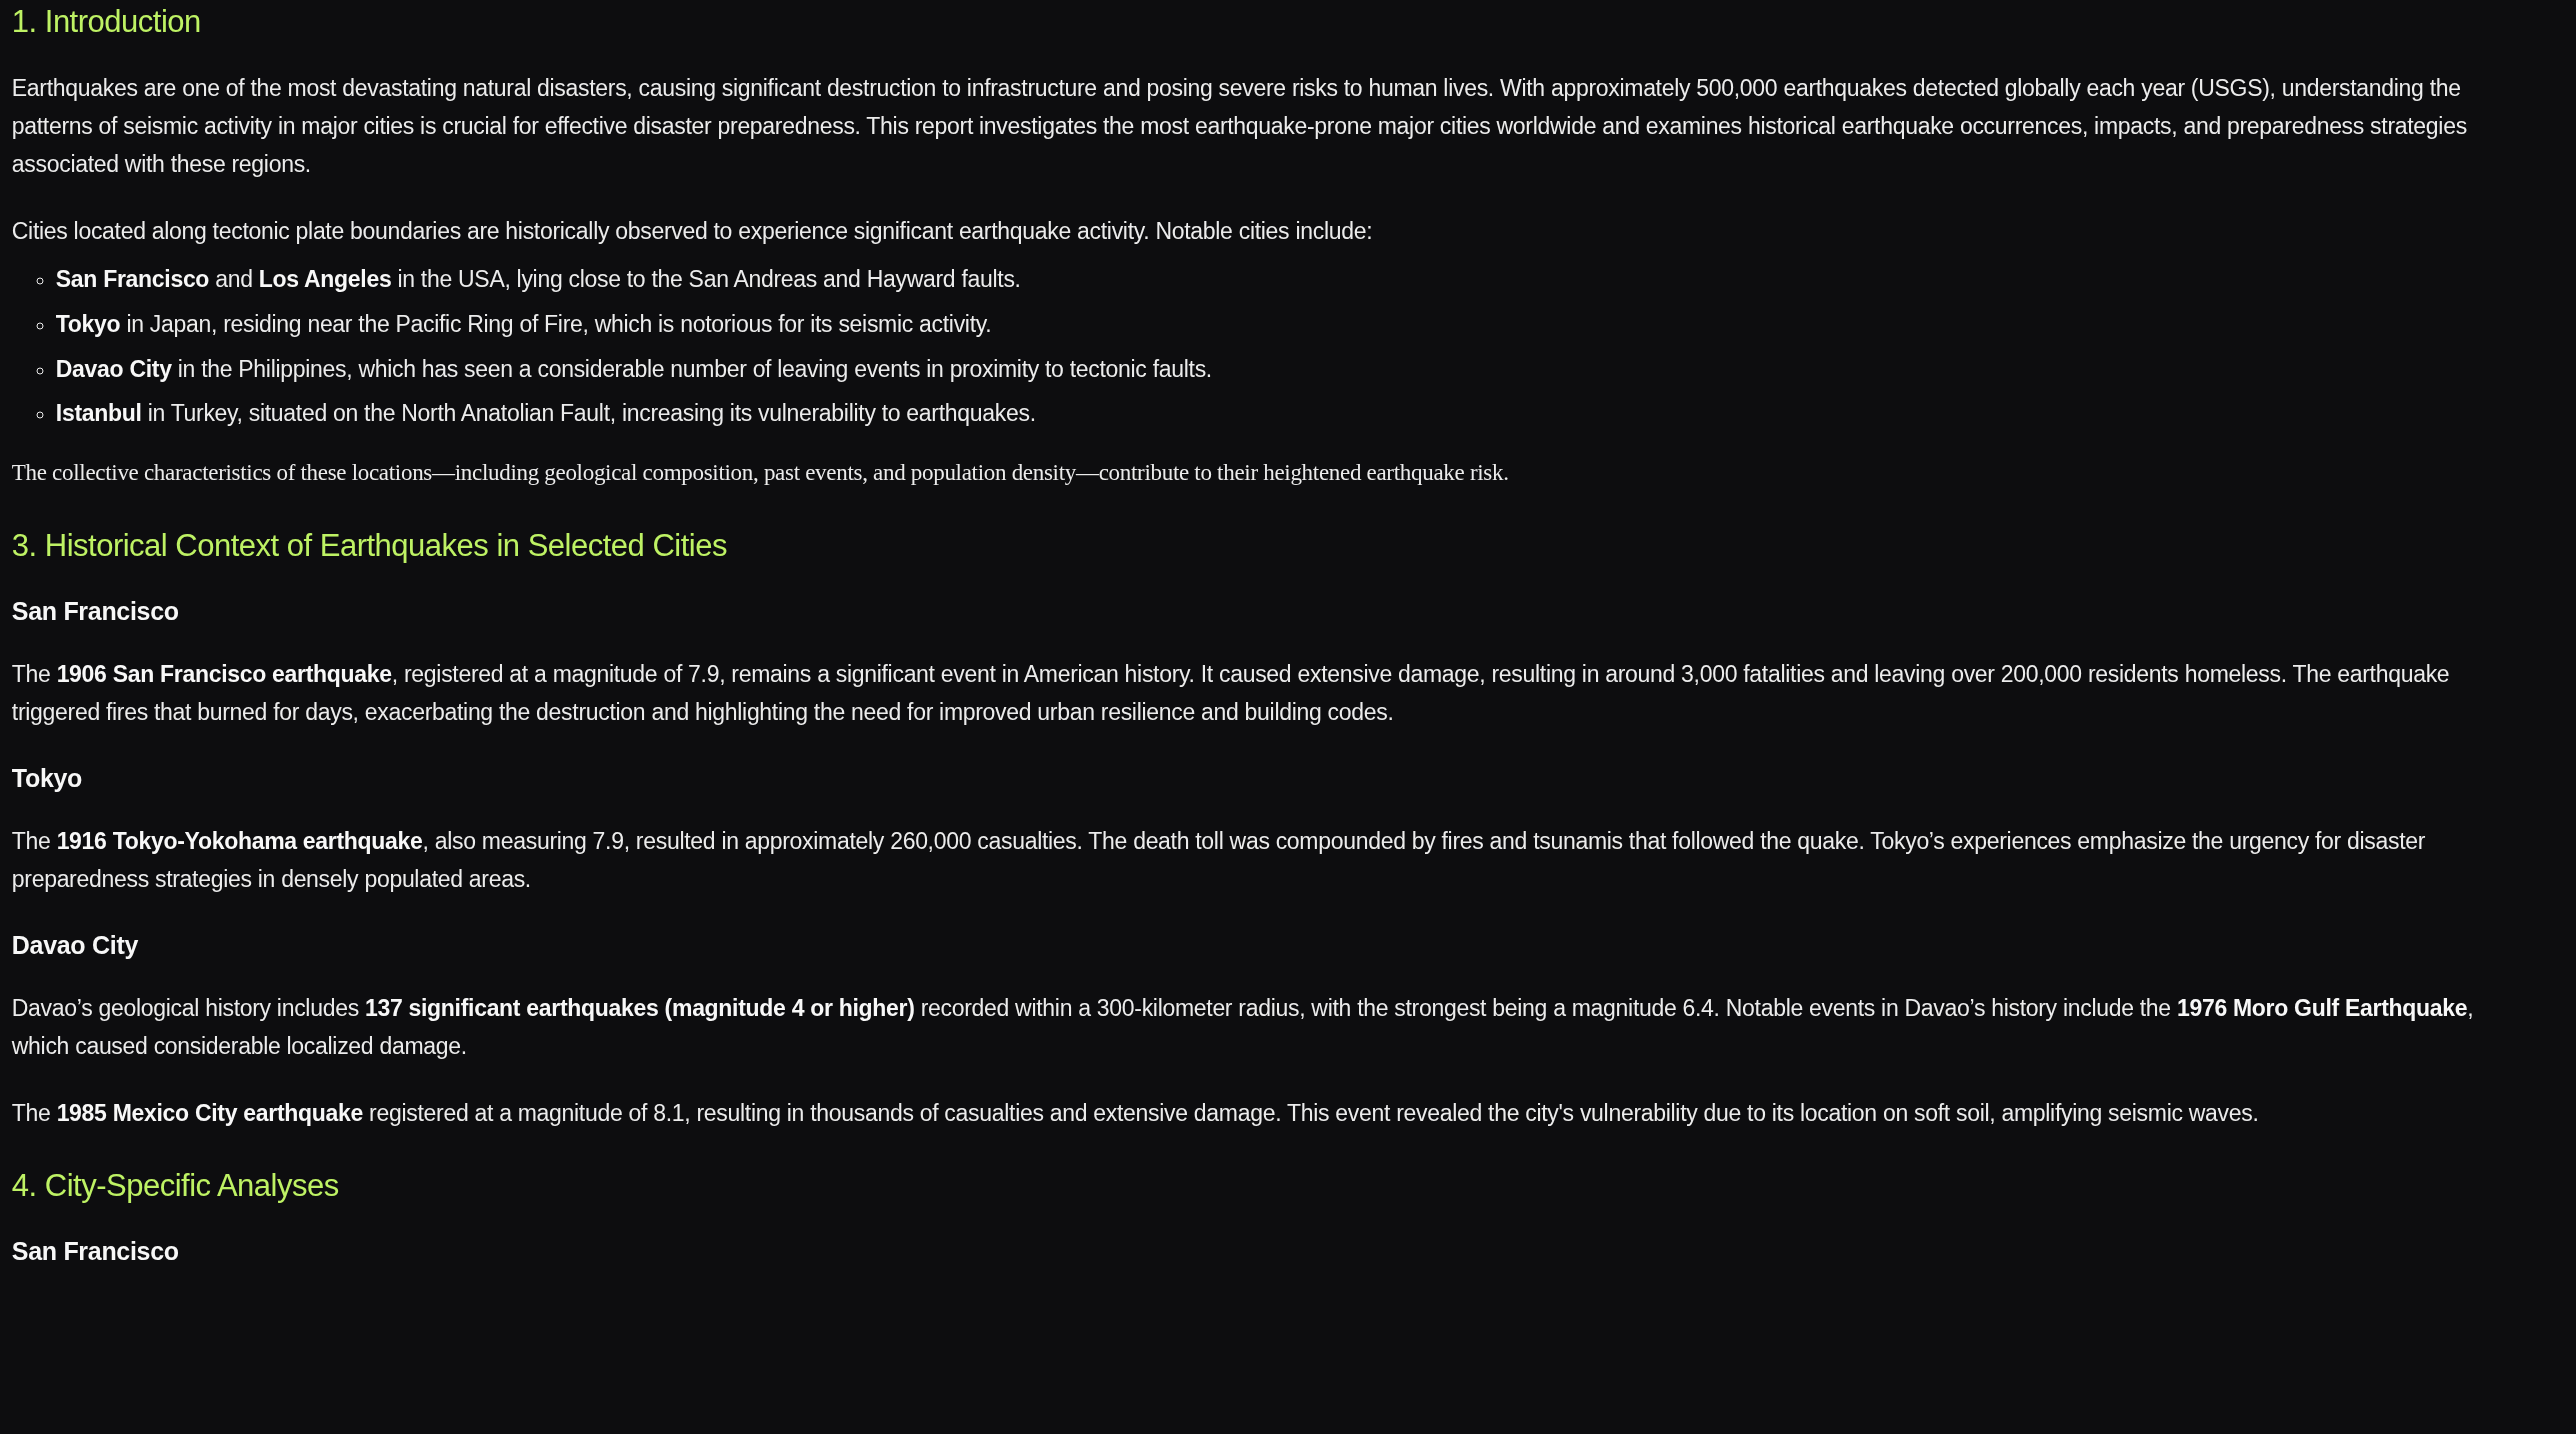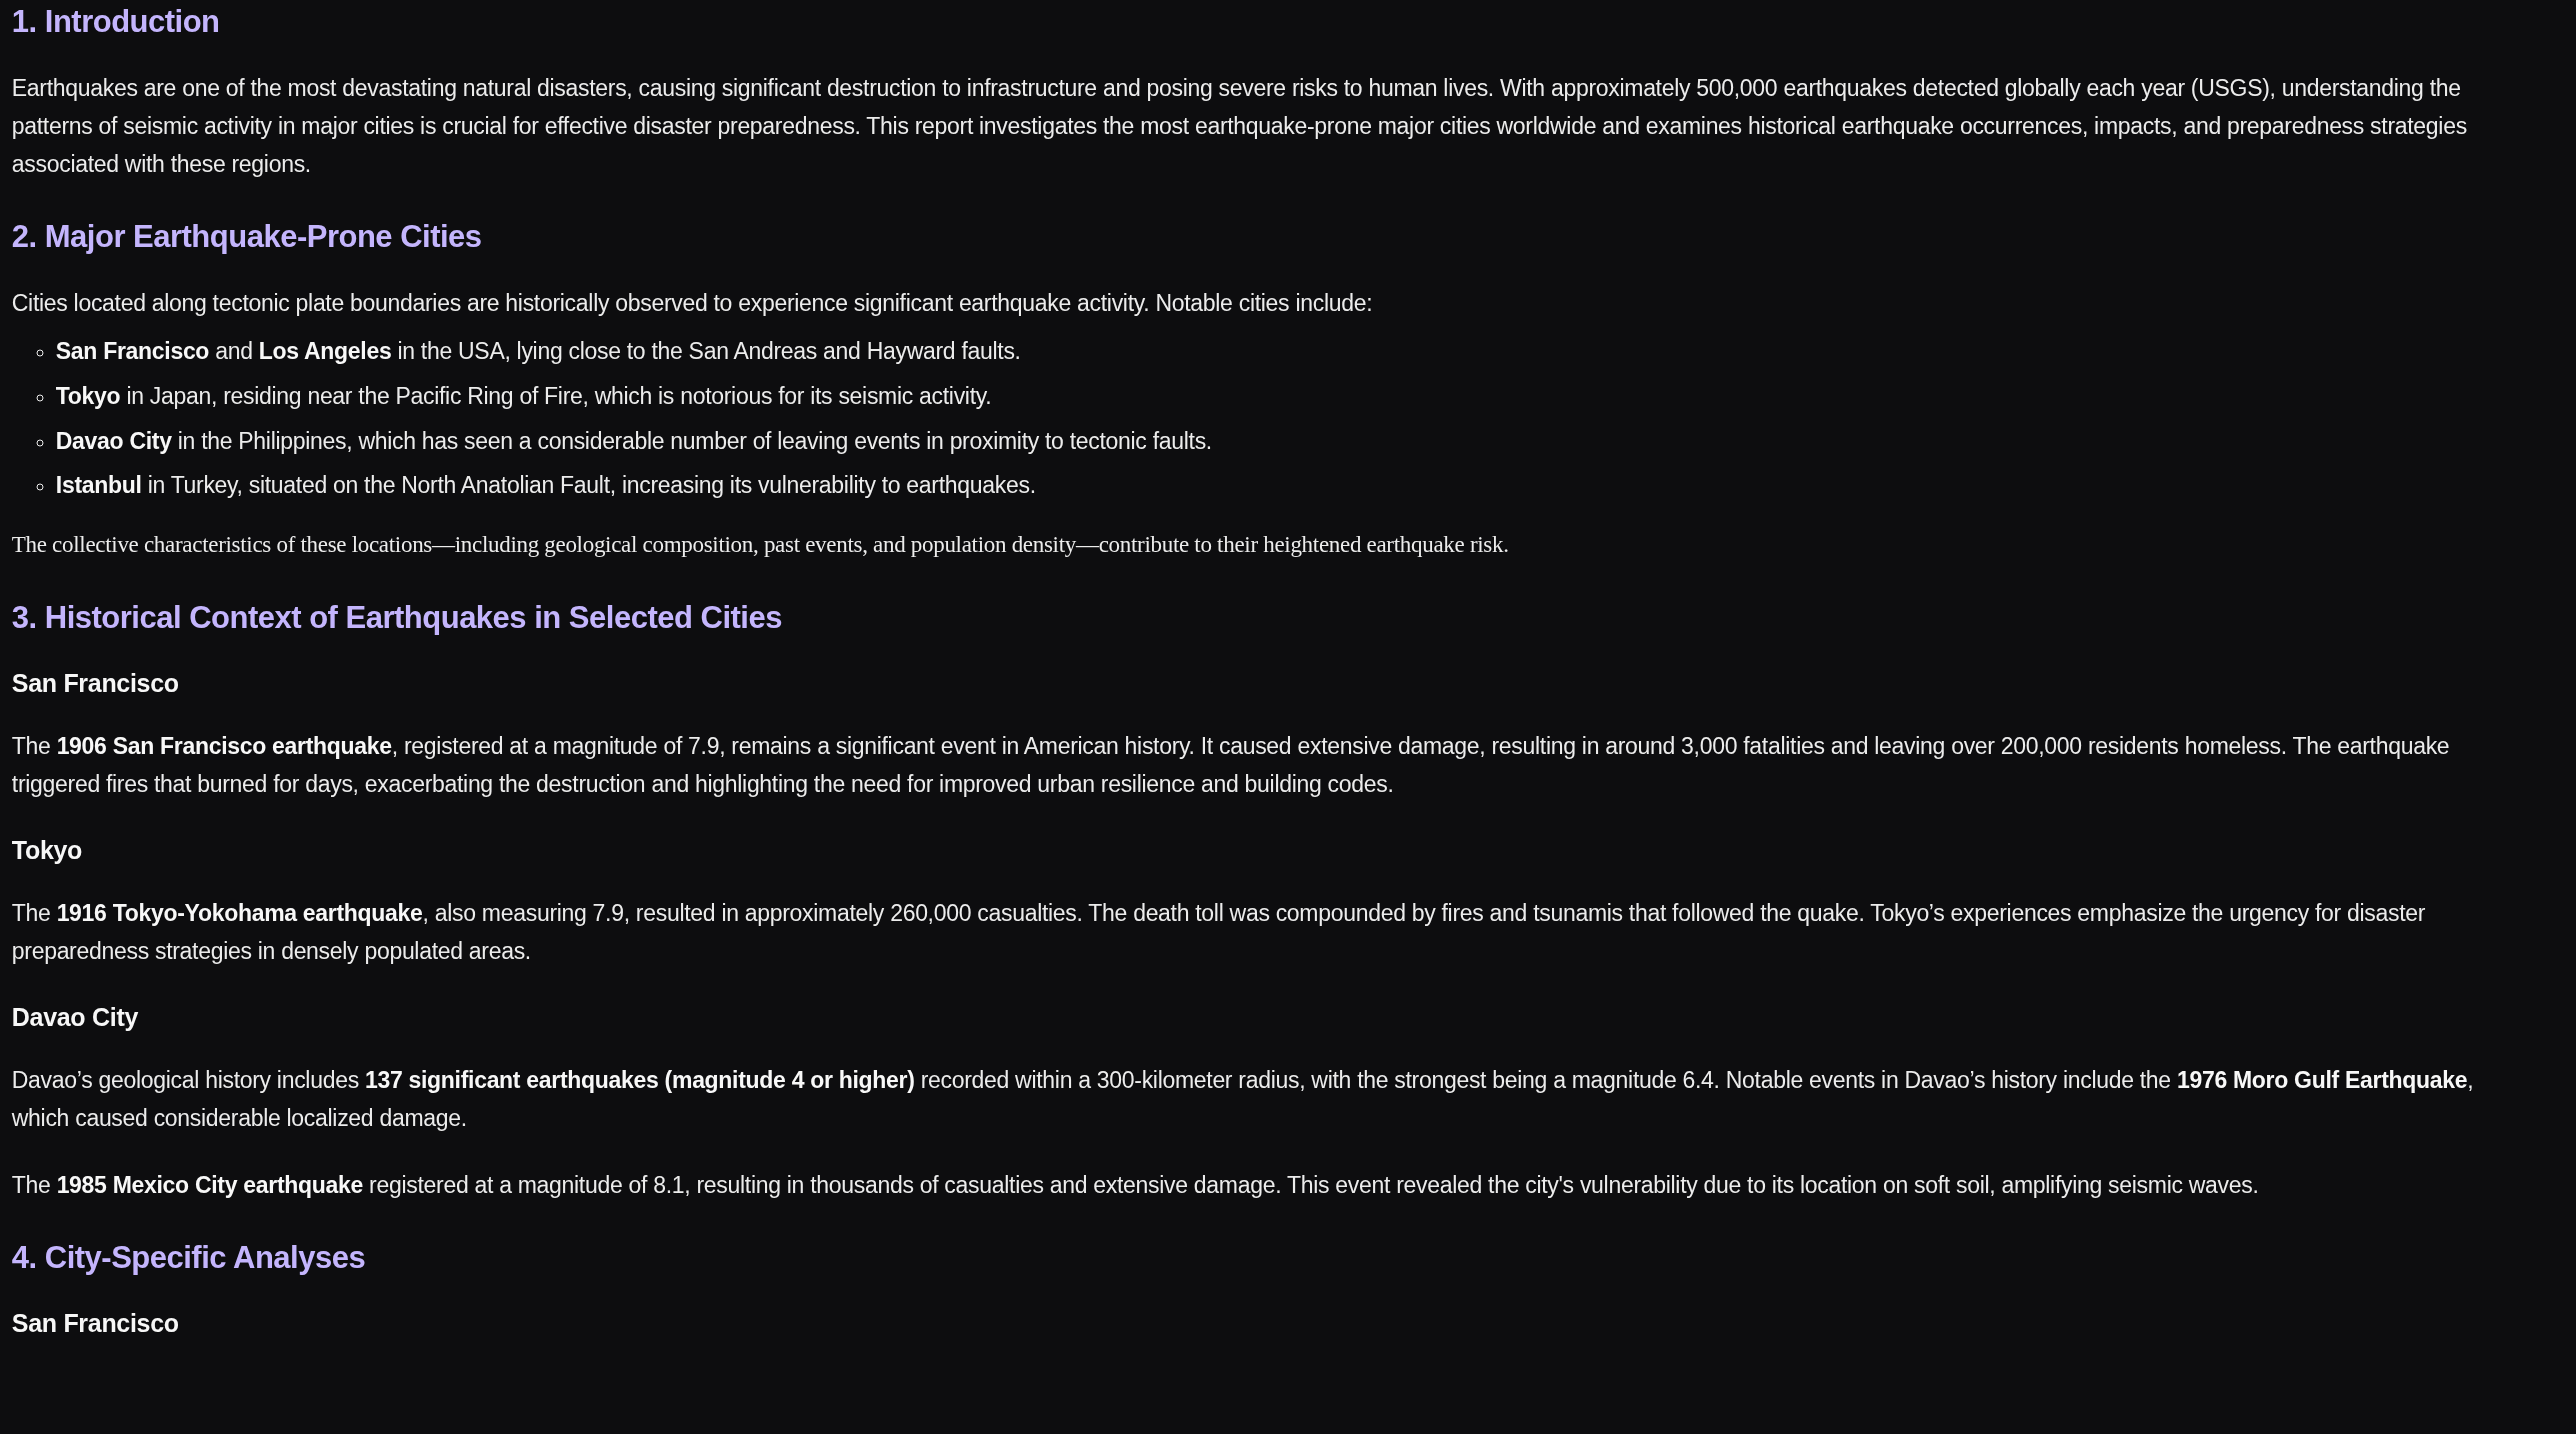--- a/index.html
+++ b/index.html
@@ -20,22 +20,22 @@
     line-height: 38px;
     letter-spacing: -0.3px;
     color: #ececec;
     font-kerning: normal;
   }
   .doc h2 {
     margin: 35px 0 0 0;
     font-size: 31px;
     line-height: 37px;
     letter-spacing: -0.5px;
-    font-weight: 700;
-    color: #c4b5fd;
+    font-weight: 400;
+    color: #bef264;
   }
   .doc > h2:first-child { margin-top: 0; }
   .doc h3 {
     margin: 32px 0 0 0;
     font-size: 25px;
     line-height: 30px;
     letter-spacing: -0.3px;
     font-weight: 700;
     color: #f7f7f7;
   }
@@ -52,21 +52,20 @@
   .doc li::marker { color: #ececec; font-size: 20px; }
 </style>
 </head>
 <body style="background: rgb(13, 13, 15);">
 
 <main class="doc" style="color: rgb(236, 236, 236);">
 
   <h2>1. Introduction</h2>
   <p>Earthquakes are one of the most devastating natural disasters, causing significant destruction to infrastructure and posing severe risks to human lives. With approximately 500,000 earthquakes detected globally each year (USGS), understanding the patterns of seismic activity in major cities is crucial for effective disaster preparedness. This report investigates the most earthquake-prone major cities worldwide and examines historical earthquake occurrences, impacts, and preparedness strategies associated with these regions.</p>
 
-  <h2>2. Major Earthquake-Prone Cities</h2>
   <p>Cities located along tectonic plate boundaries are historically observed to experience significant earthquake activity. Notable cities include:</p>
   <ul>
     <li><strong>San Francisco</strong><span> and </span><strong>Los Angeles</strong><span> in the USA, lying close to the San Andreas and Hayward faults.</span></li>
     <li><strong>Tokyo</strong><span> in Japan, residing near the Pacific Ring of Fire, which is notorious for its seismic activity.</span></li>
     <li><strong>Davao City</strong><span> in the Philippines, which has seen a considerable number of leaving events in proximity to tectonic faults.</span></li>
     <li><strong>Istanbul</strong><span> in Turkey, situated on the North Anatolian Fault, increasing its vulnerability to earthquakes.</span></li>
   </ul>
   <p class="closing">The collective characteristics of these locations—including geological composition, past events, and population density—contribute to their heightened earthquake risk.</p>
 
   <h2>3. Historical Context of Earthquakes in Selected Cities</h2>

